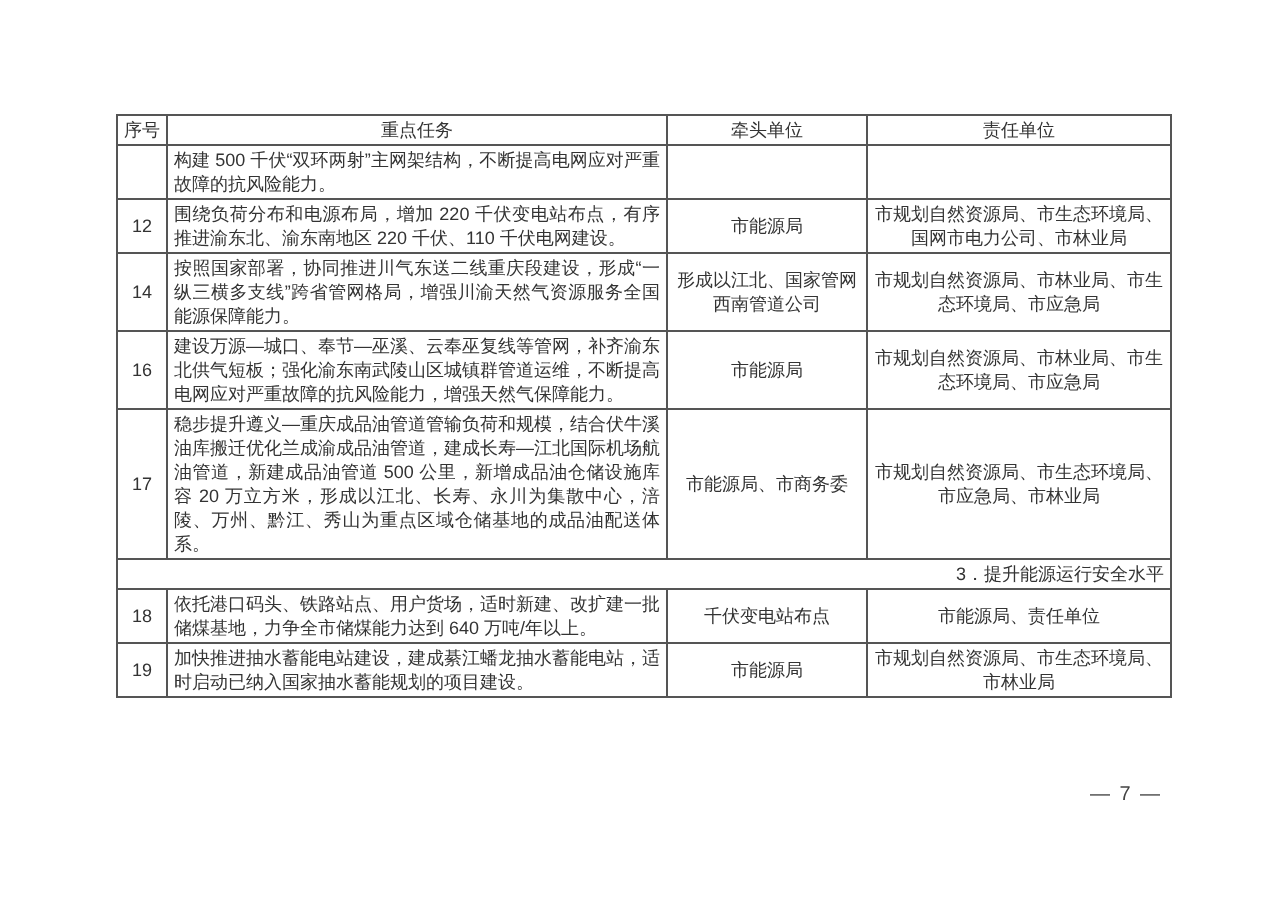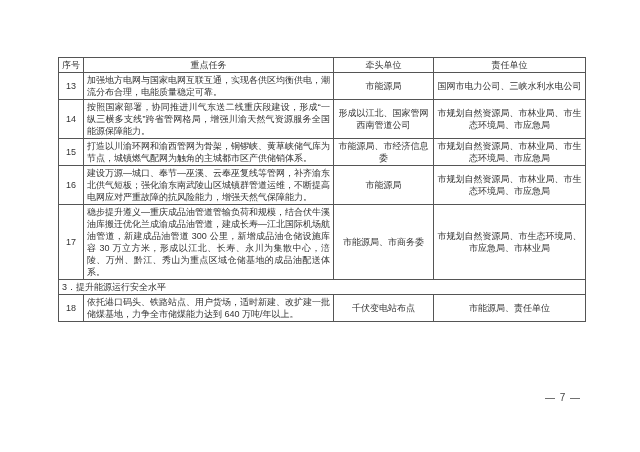--- a/index.html
+++ b/index.html
@@ -51,21 +51,21 @@
   }
   td.cell-task {
     text-align: justify;
     text-align-last: left;
   }
   td.cell-lead,
   td.cell-resp {
     text-align: center;
   }
   td.section-cell {
-    text-align: left;
+    text-align: right;
     padding: 1px 4px;
   }
   .page-number {
     position: absolute;
     left: 508px;
     top: 392px;
     width: 110px;
     text-align: center;
     font-size: 10px;
     color: #444444;
@@ -87,56 +87,62 @@
     <thead>
       <tr>
         <th>序号</th>
         <th>重点任务</th>
         <th>牵头单位</th>
         <th>责任单位</th>
       </tr>
     </thead>
     <tbody>
         <tr>
-          <td class="cell-no">13</td>
-          <td class="cell-task">加强地方电网与国家电网互联互通，实现各供区均衡供电，潮流分布合理，电能质量稳定可靠。</td>
+          <td class="cell-no"></td>
+          <td class="cell-task">构建 500 千伏“双环两射”主网架结构，不断提高电网应对严重故障的抗风险能力。</td>
+          <td class="cell-lead"></td>
+          <td class="cell-resp"></td>
+        </tr>
+        <tr>
+          <td class="cell-no">12</td>
+          <td class="cell-task">围绕负荷分布和电源布局，增加 220 千伏变电站布点，有序推进渝东北、渝东南地区 220 千伏、110 千伏电网建设。</td>
           <td class="cell-lead">市能源局</td>
-          <td class="cell-resp">国网市电力公司、三峡水利水电公司</td>
+          <td class="cell-resp">市规划自然资源局、市生态环境局、国网市电力公司、市林业局</td>
         </tr>
         <tr>
           <td class="cell-no">14</td>
           <td class="cell-task">按照国家部署，协同推进川气东送二线重庆段建设，形成“一纵三横多支线”跨省管网格局，增强川渝天然气资源服务全国能源保障能力。</td>
           <td class="cell-lead">形成以江北、国家管网西南管道公司</td>
-          <td class="cell-resp">市规划自然资源局、市林业局、市生态环境局、市应急局</td>
-        </tr>
-        <tr>
-          <td class="cell-no">15</td>
-          <td class="cell-task">打造以川渝环网和渝西管网为骨架，铜锣峡、黄草峡储气库为节点，城镇燃气配网为触角的主城都市区产供储销体系。</td>
-          <td class="cell-lead">市能源局、市经济信息委</td>
           <td class="cell-resp">市规划自然资源局、市林业局、市生态环境局、市应急局</td>
         </tr>
         <tr>
           <td class="cell-no">16</td>
           <td class="cell-task">建设万源—城口、奉节—巫溪、云奉巫复线等管网，补齐渝东北供气短板；强化渝东南武陵山区城镇群管道运维，不断提高电网应对严重故障的抗风险能力，增强天然气保障能力。</td>
           <td class="cell-lead">市能源局</td>
           <td class="cell-resp">市规划自然资源局、市林业局、市生态环境局、市应急局</td>
         </tr>
         <tr>
           <td class="cell-no">17</td>
-          <td class="cell-task">稳步提升遵义—重庆成品油管道管输负荷和规模，结合伏牛溪油库搬迁优化兰成渝成品油管道，建成长寿—江北国际机场航油管道，新建成品油管道 300 公里，新增成品油仓储设施库容 30 万立方米，形成以江北、长寿、永川为集散中心，涪陵、万州、黔江、秀山为重点区域仓储基地的成品油配送体系。</td>
+          <td class="cell-task">稳步提升遵义—重庆成品油管道管输负荷和规模，结合伏牛溪油库搬迁优化兰成渝成品油管道，建成长寿—江北国际机场航油管道，新建成品油管道 500 公里，新增成品油仓储设施库容 20 万立方米，形成以江北、长寿、永川为集散中心，涪陵、万州、黔江、秀山为重点区域仓储基地的成品油配送体系。</td>
           <td class="cell-lead">市能源局、市商务委</td>
           <td class="cell-resp">市规划自然资源局、市生态环境局、市应急局、市林业局</td>
         </tr>
         <tr>
           <td colspan="4" class="section-cell">3．提升能源运行安全水平</td>
         </tr>
         <tr>
           <td class="cell-no">18</td>
           <td class="cell-task">依托港口码头、铁路站点、用户货场，适时新建、改扩建一批储煤基地，力争全市储煤能力达到 640 万吨/年以上。</td>
           <td class="cell-lead">千伏变电站布点</td>
           <td class="cell-resp">市能源局、责任单位</td>
         </tr>
+        <tr>
+          <td class="cell-no">19</td>
+          <td class="cell-task">加快推进抽水蓄能电站建设，建成綦江蟠龙抽水蓄能电站，适时启动已纳入国家抽水蓄能规划的项目建设。</td>
+          <td class="cell-lead">市能源局</td>
+          <td class="cell-resp">市规划自然资源局、市生态环境局、市林业局</td>
+        </tr>
       </tbody>
   </table>
 
   <div class="page-number">— 7 —</div>
 
 </div>
 
 </body></html>

